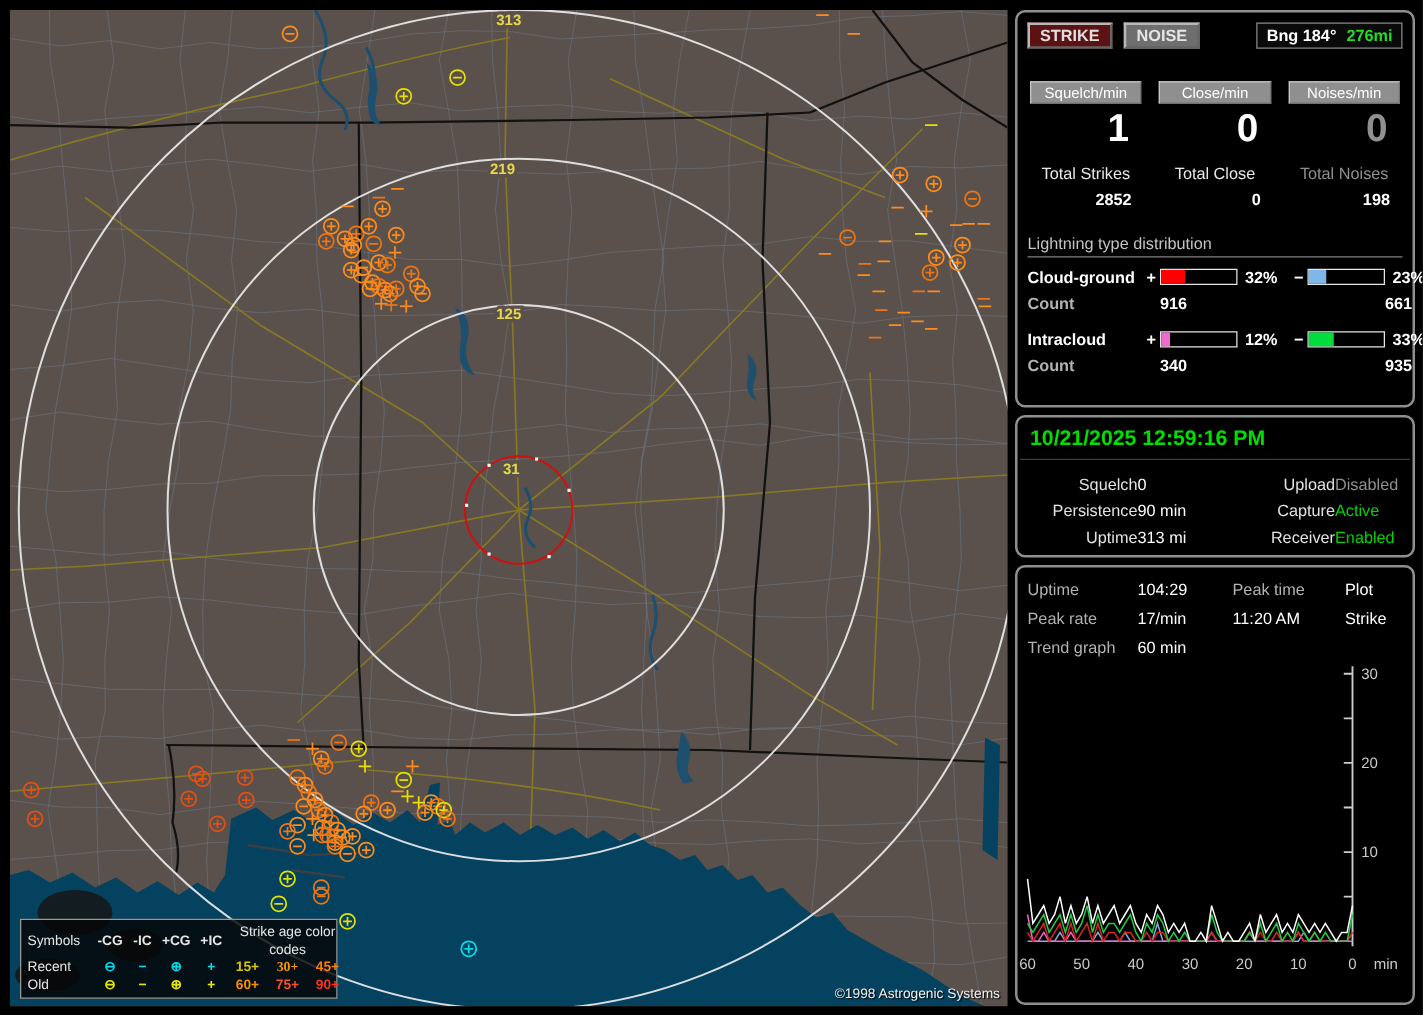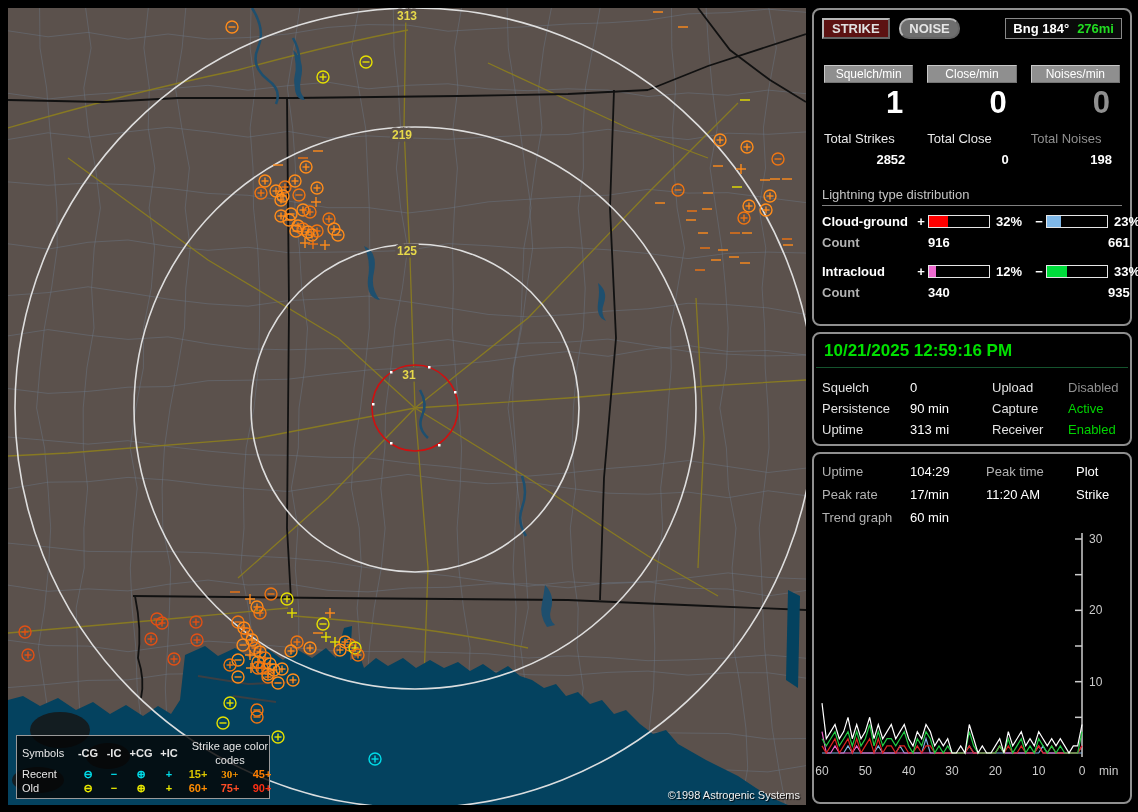--- a/index.html
+++ b/index.html
@@ -28,40 +28,40 @@
        font-size:13px;cursor:default;}
   .btn-strike{background:#5c1212;color:#e0e0e0;}
   .btn-noise{background:#6e6e6e;color:#e6e6e6;}
   .bng-box{float:right;background:#0a0a0a;border:1px solid #888;padding:2px 7px;font-weight:bold;font-size:13px;}
   .bng-dist{color:#22dd22;margin-left:8px;}
   .top-row{padding:8px 8px 0 8px;}
   .counter-grid{display:grid;grid-template-columns:1fr 1fr 1fr;gap:14px;padding:26px 10px 0 10px;}
   .mini-btn{display:block;background:#8f8f8f;color:#fff;border:1px outset #c8c8c8;
             text-align:center;font-size:12px;padding:1px 0;}
   .big-num{text-align:right;font-size:31px;font-weight:bold;padding-right:10px;margin-top:2px;height:38px;}
-  .tot-label{font-size:13px;color:#e8e8e8;margin-top:8px;}
+  .tot-label{text-align:center;font-size:13px;color:#e8e8e8;margin-top:8px;}
   .tot-val{text-align:right;font-size:13px;font-weight:bold;padding-right:8px;margin-top:6px;}
   .dim{color:#909090 !important;}
   .green{color:#00d400 !important;}
   .dist-section{margin:20px 8px 0 8px;}
   .dist-title{color:#c4c4c4;border-bottom:1px solid #808080;padding-bottom:3px;margin-bottom:8px;}
   .dist-row{display:grid;grid-template-columns:92px 14px 62px 42px 14px 62px 38px;align-items:center;margin-top:6px;}
   .dist-label{font-weight:bold;}
   .dist-sign{font-weight:bold;text-align:center;}
   .bar{height:11px;border:1px solid #e6e6e6;background:#000;}
   .bar-fill{height:100%;}
   .dist-pct{font-weight:bold;padding-left:6px;}
   .count-row{display:grid;grid-template-columns:92px 180px 1fr;margin-top:6px;}
   .count-label{color:#b2b2b2;font-weight:bold;}
   .count-v{font-weight:bold;padding-left:14px;}
   
   .datetime{color:#00e000;font-weight:bold;font-size:17px;padding:7px 8px 6px 8px;
             border-bottom:1px solid #14532d;margin:0 2px;}
   .status-grid{display:grid;grid-template-columns:88px 82px 76px 1fr;row-gap:6px;padding:12px 8px 0 8px;}
-  .status-grid .lab{color:#e2e2e2;}
+  .status-grid .lab{color:#e2e2e2;text-align:right;}
   
   .stats-grid{display:grid;grid-template-columns:88px 76px 90px 1fr;row-gap:8px;padding:10px 8px 0 8px;}
   .stats-grid .lab{color:#b2b2b2;}
   #trend-svg{display:block;margin-top:4px;}
 </style>
 </head>
 <body>
 
 <div id="screen">
 
@@ -711,21 +711,21 @@
         <span class="age" style="color: rgb(255, 77, 38);">75+</span>
         <span class="age" style="color: rgb(255, 48, 20);">90+</span>
       </div>
     </div>
     <div id="map-copyright">©1998 Astrogenic Systems</div>
   </div>
 
   <div class="panel" id="panel-counters">
     <div class="top-row">
       <span class="btn btn-strike">STRIKE</span>
-      <span class="btn btn-noise" style="margin-left:6px;border-radius:10px;">NOISE</span>
+      <span class="btn btn-noise" style="margin-left:6px;">NOISE</span>
       <span class="bng-box"><span>Bng 184°</span><span class="bng-dist">276mi</span></span>
     </div>
     <div class="counter-grid">
       <div>
         <span class="mini-btn">Squelch/min</span>
         <div class="big-num">1</div>
         <div class="tot-label">Total Strikes</div>
         <div class="tot-val">2852</div>
       </div>
       <div>

